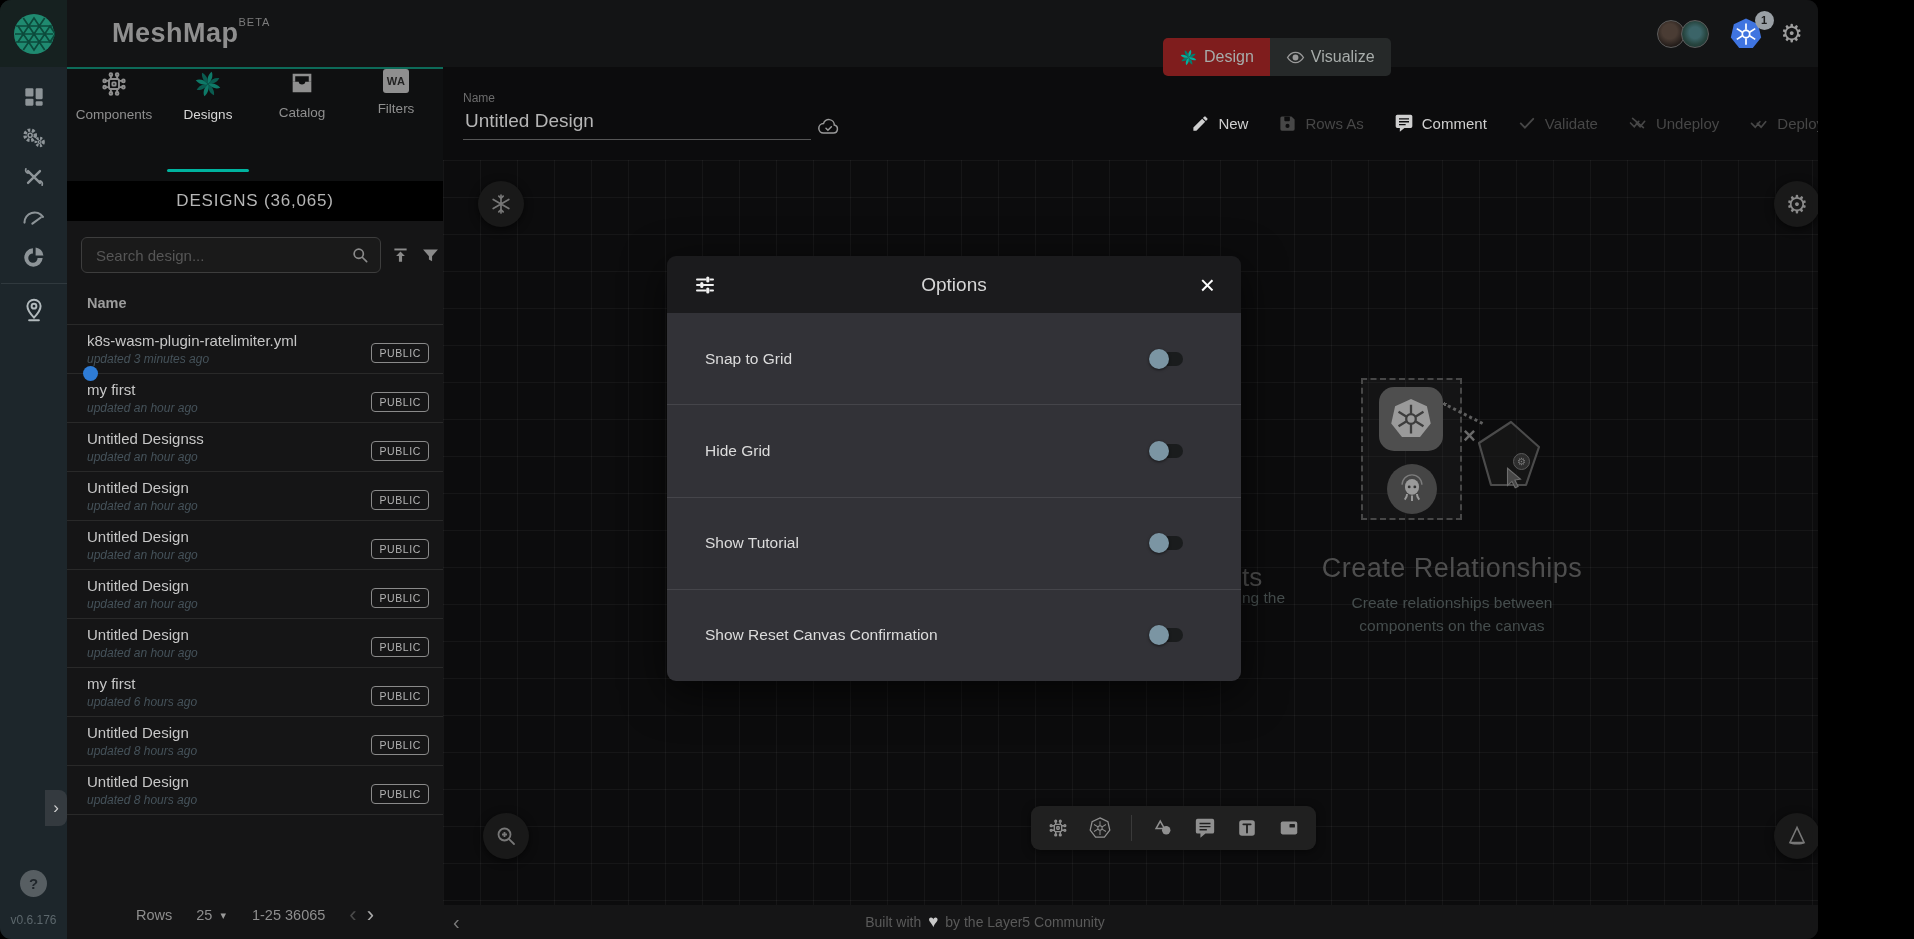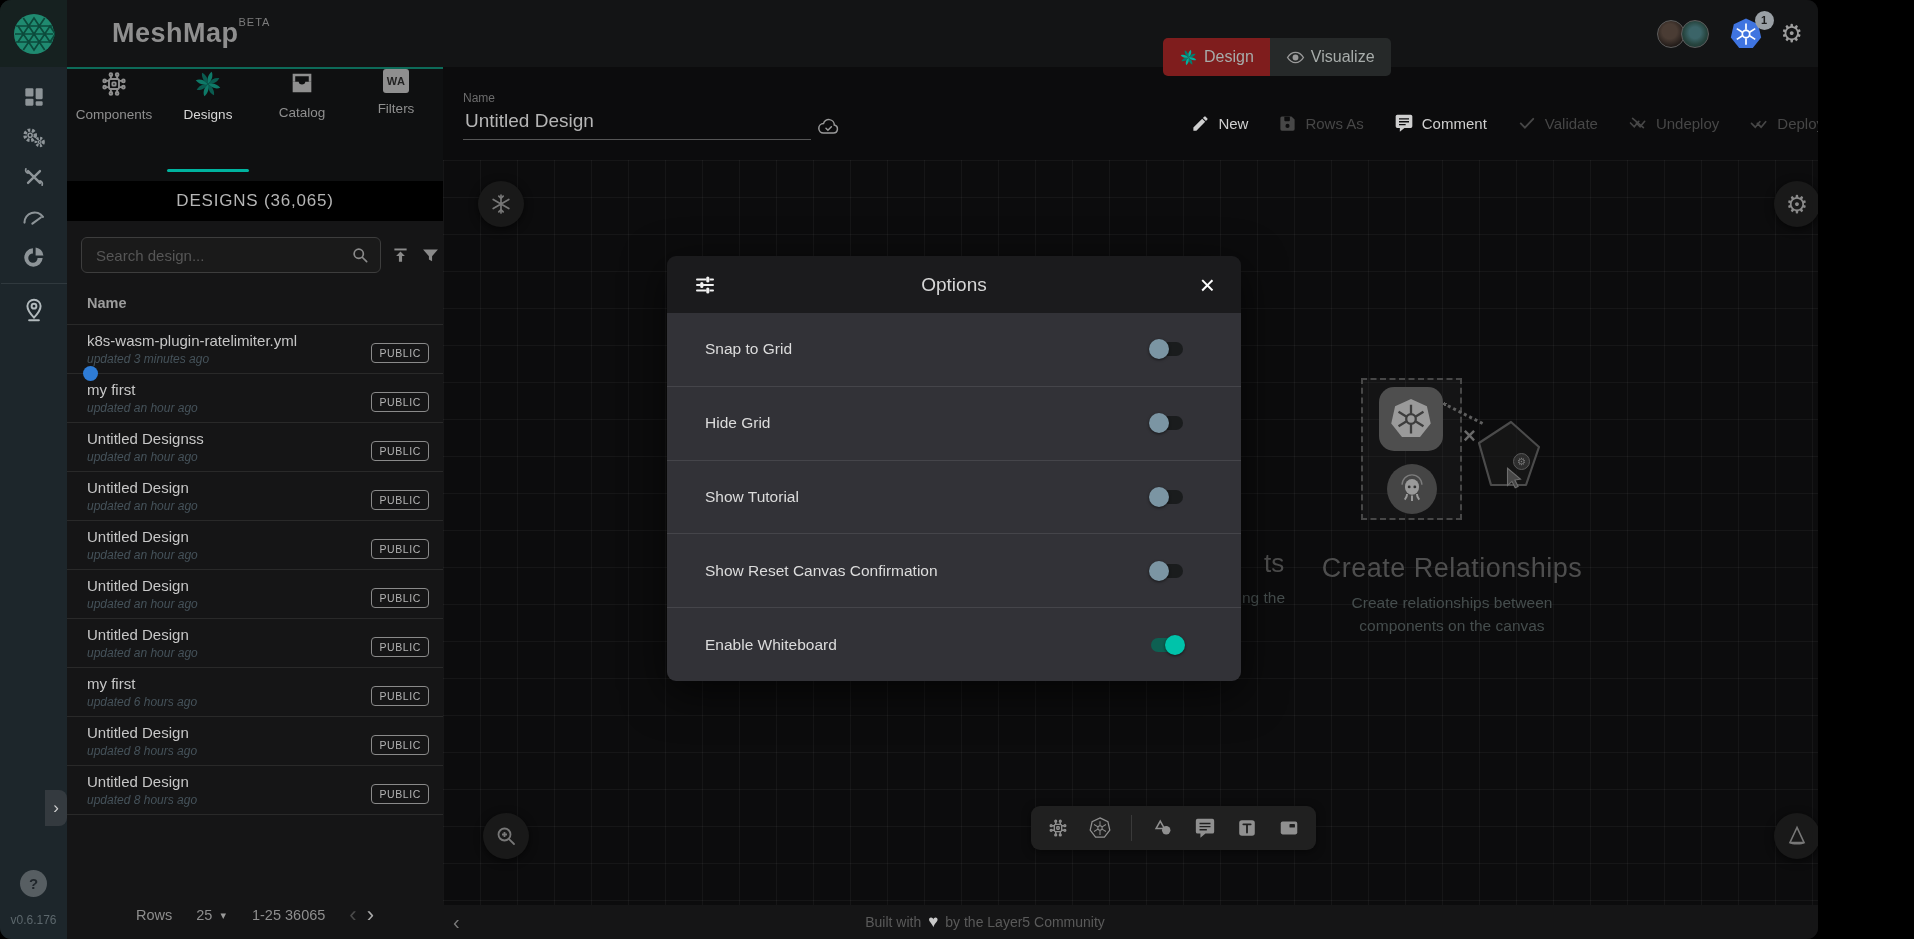--- a/index.html
+++ b/index.html
@@ -105,21 +105,21 @@
   .ob-k8s{position:absolute;left:936px;top:320px;width:64px;height:64px;border-radius:15px;background:#4e4e4e;
           display:flex;align-items:center;justify-content:center;}
   .ob-squid{position:absolute;left:944px;top:397px;width:50px;height:50px;border-radius:50%;background:#454545;
             display:flex;align-items:center;justify-content:center;}
   .ob-dotline{position:absolute;left:998px;top:345px;width:44px;border-top:3px dotted #5e5e5e;transform:rotate(27deg);}
   .ob-x{position:absolute;left:1020px;top:356px;color:#6a6a6a;font-size:22px;font-weight:bold;}
   .ob-gear-dot{position:absolute;left:1070px;top:386px;width:17px;height:17px;border-radius:50%;background:#2e2e2e;border:1px solid #5a5a5a;
                color:#777;font-size:10px;display:flex;align-items:center;justify-content:center;}
   .ob-title{position:absolute;left:858px;top:486px;width:302px;text-align:center;font-size:27px;color:#4e4e4e;letter-spacing:.5px;}
   .ob-desc{position:absolute;left:858px;top:524px;width:302px;text-align:center;font-size:15.5px;color:#454d4d;line-height:23px;}
-  .frag1{position:absolute;left:799px;top:481px;font-size:26px;color:#4e4e4e;padding-left:22px;}
+  .frag1{position:absolute;left:799px;top:495px;font-size:26px;color:#4e4e4e;}
   .frag2{position:absolute;left:799px;top:522px;font-size:15.5px;color:#454d4d;}
 
   
   .modal{position:absolute;left:667px;top:256px;width:574px;height:425px;border-radius:9px;z-index:30;
          box-shadow:0 12px 44px rgba(0,0,0,.65);}
   .modal-header{height:57px;background:#1b1b1d;border-radius:9px 9px 0 0;display:flex;align-items:center;padding:0 26px;position:relative;}
   .modal-title{position:absolute;left:0;width:100%;text-align:center;font-size:19px;color:#d6d6d6;pointer-events:none;}
   .modal-close{margin-left:auto;font-size:26px;color:#fff;line-height:1;z-index:2;}
   .modal-body{height:368px;background:#323237;border-radius:0 0 9px 9px;display:flex;flex-direction:column;}
   .option-row{flex:1;display:flex;align-items:center;justify-content:space-between;padding:0 56px 0 38px;border-top:1px solid #45454a;}
@@ -679,23 +679,16 @@
   </div>
 
   <div class="option-row">
     <span class="option-label">Show Reset Canvas Confirmation</span>
     <span class="switch">
       <span class="track"></span>
       <span class="knob"></span>
     </span>
   </div>
 
-  <div class="option-row">
-    <span class="option-label">Enable Whiteboard</span>
-    <span class="switch on">
-      <span class="track"></span>
-      <span class="knob"></span>
-    </span>
-  </div>
 </div>
   </div>
 
 </div>
 
 </body></html>

